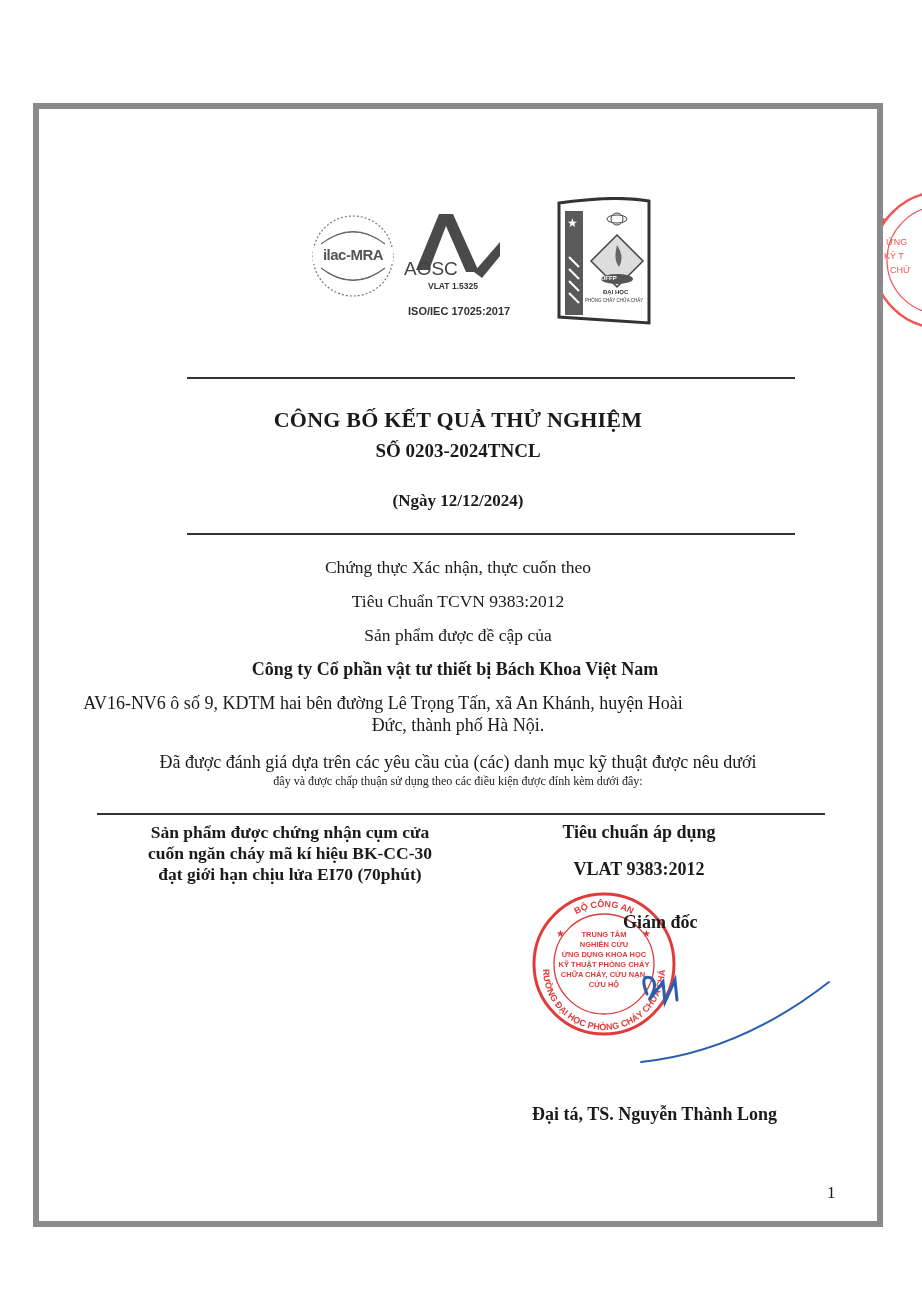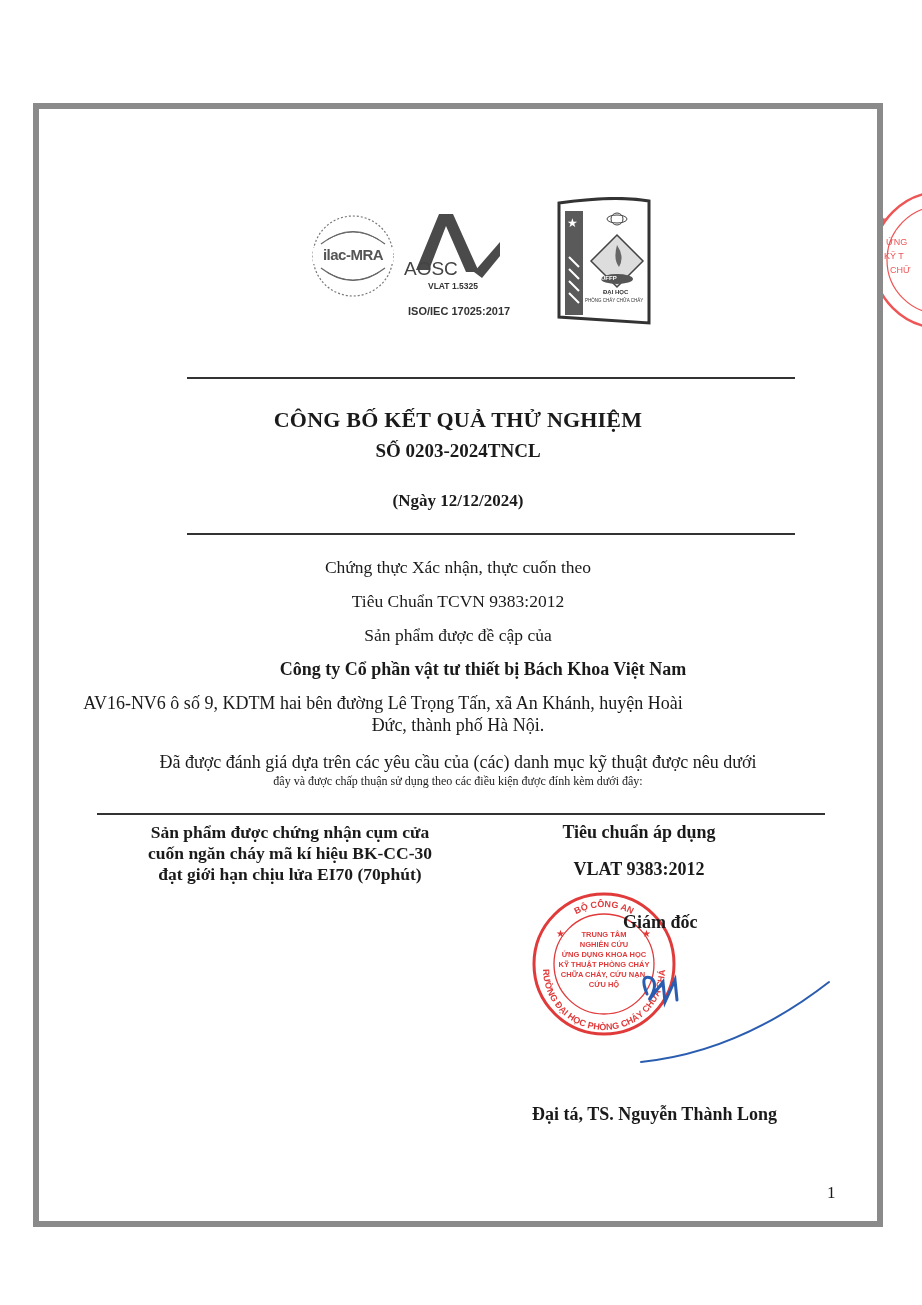--- a/index.html
+++ b/index.html
@@ -84,21 +84,21 @@
 
   <div class="rule" style="left:148px;top:268px;width:608px;"></div>
   <div class="abs center title" style="left:0;width:838px;top:280px;margin-top:18px;">CÔNG BỐ KẾT QUẢ THỬ NGHIỆM</div>
   <div class="abs center sub" style="left:0;width:838px;top:331px;">SỐ 0203-2024TNCL</div>
   <div class="abs center sub" style="left:0;width:838px;top:382px;font-size:17px;">(Ngày 12/12/2024)</div>
   <div class="rule" style="left:148px;top:424px;width:608px;"></div>
 
   <div class="abs center body-line" style="left:0;width:838px;top:448px;">Chứng thực Xác nhận, thực cuốn theo</div>
   <div class="abs center body-line" style="left:0;width:838px;top:482px;">Tiêu Chuẩn TCVN 9383:2012</div>
   <div class="abs center body-line" style="left:0;width:838px;top:516px;">Sản phẩm được đề cập của</div>
-  <div class="abs center bold-line" style="left:0;width:832px;top:550px;margin-left:28px;">Công ty Cổ phần vật tư thiết bị Bách Khoa Việt Nam</div>
+  <div class="abs center bold-line" style="left:0;width:832px;top:550px;">Công ty Cổ phần vật tư thiết bị Bách Khoa Việt Nam</div>
   <div class="abs center body-line" style="left:0;width:688px;top:584px;font-size:18px;">AV16-NV6 ô số 9, KDTM hai bên đường Lê Trọng Tấn, xã An Khánh, huyện Hoài</div>
   <div class="abs center body-line" style="left:0;width:838px;top:643px;font-size:18px;">Đã được đánh giá dựa trên các yêu cầu của (các) danh mục kỹ thuật được nêu dưới</div>
   <div class="abs center body-line" style="left:0;width:838px;top:606px;font-size:18px;">Đức, thành phố Hà Nội.</div>
   <div class="abs center body-line" style="left:0;width:838px;top:665px;font-size:12px;">đây và được chấp thuận sử dụng theo các điều kiện được đính kèm dưới đây:</div>
   <div class="rule" style="left:58px;top:704px;width:728px;"></div>
 
   <div class="abs center" style="left:90px;width:290px;top:713px;font-weight:bold;font-size:17.5px;line-height:21px;margin-left:16px;">
     <div>Sản phẩm được chứng nhận cụm cửa</div>
     <div>cuốn ngăn cháy mã kí hiệu BK-CC-30</div>
     <div>đạt giới hạn chịu lửa EI70 (70phút)</div>

